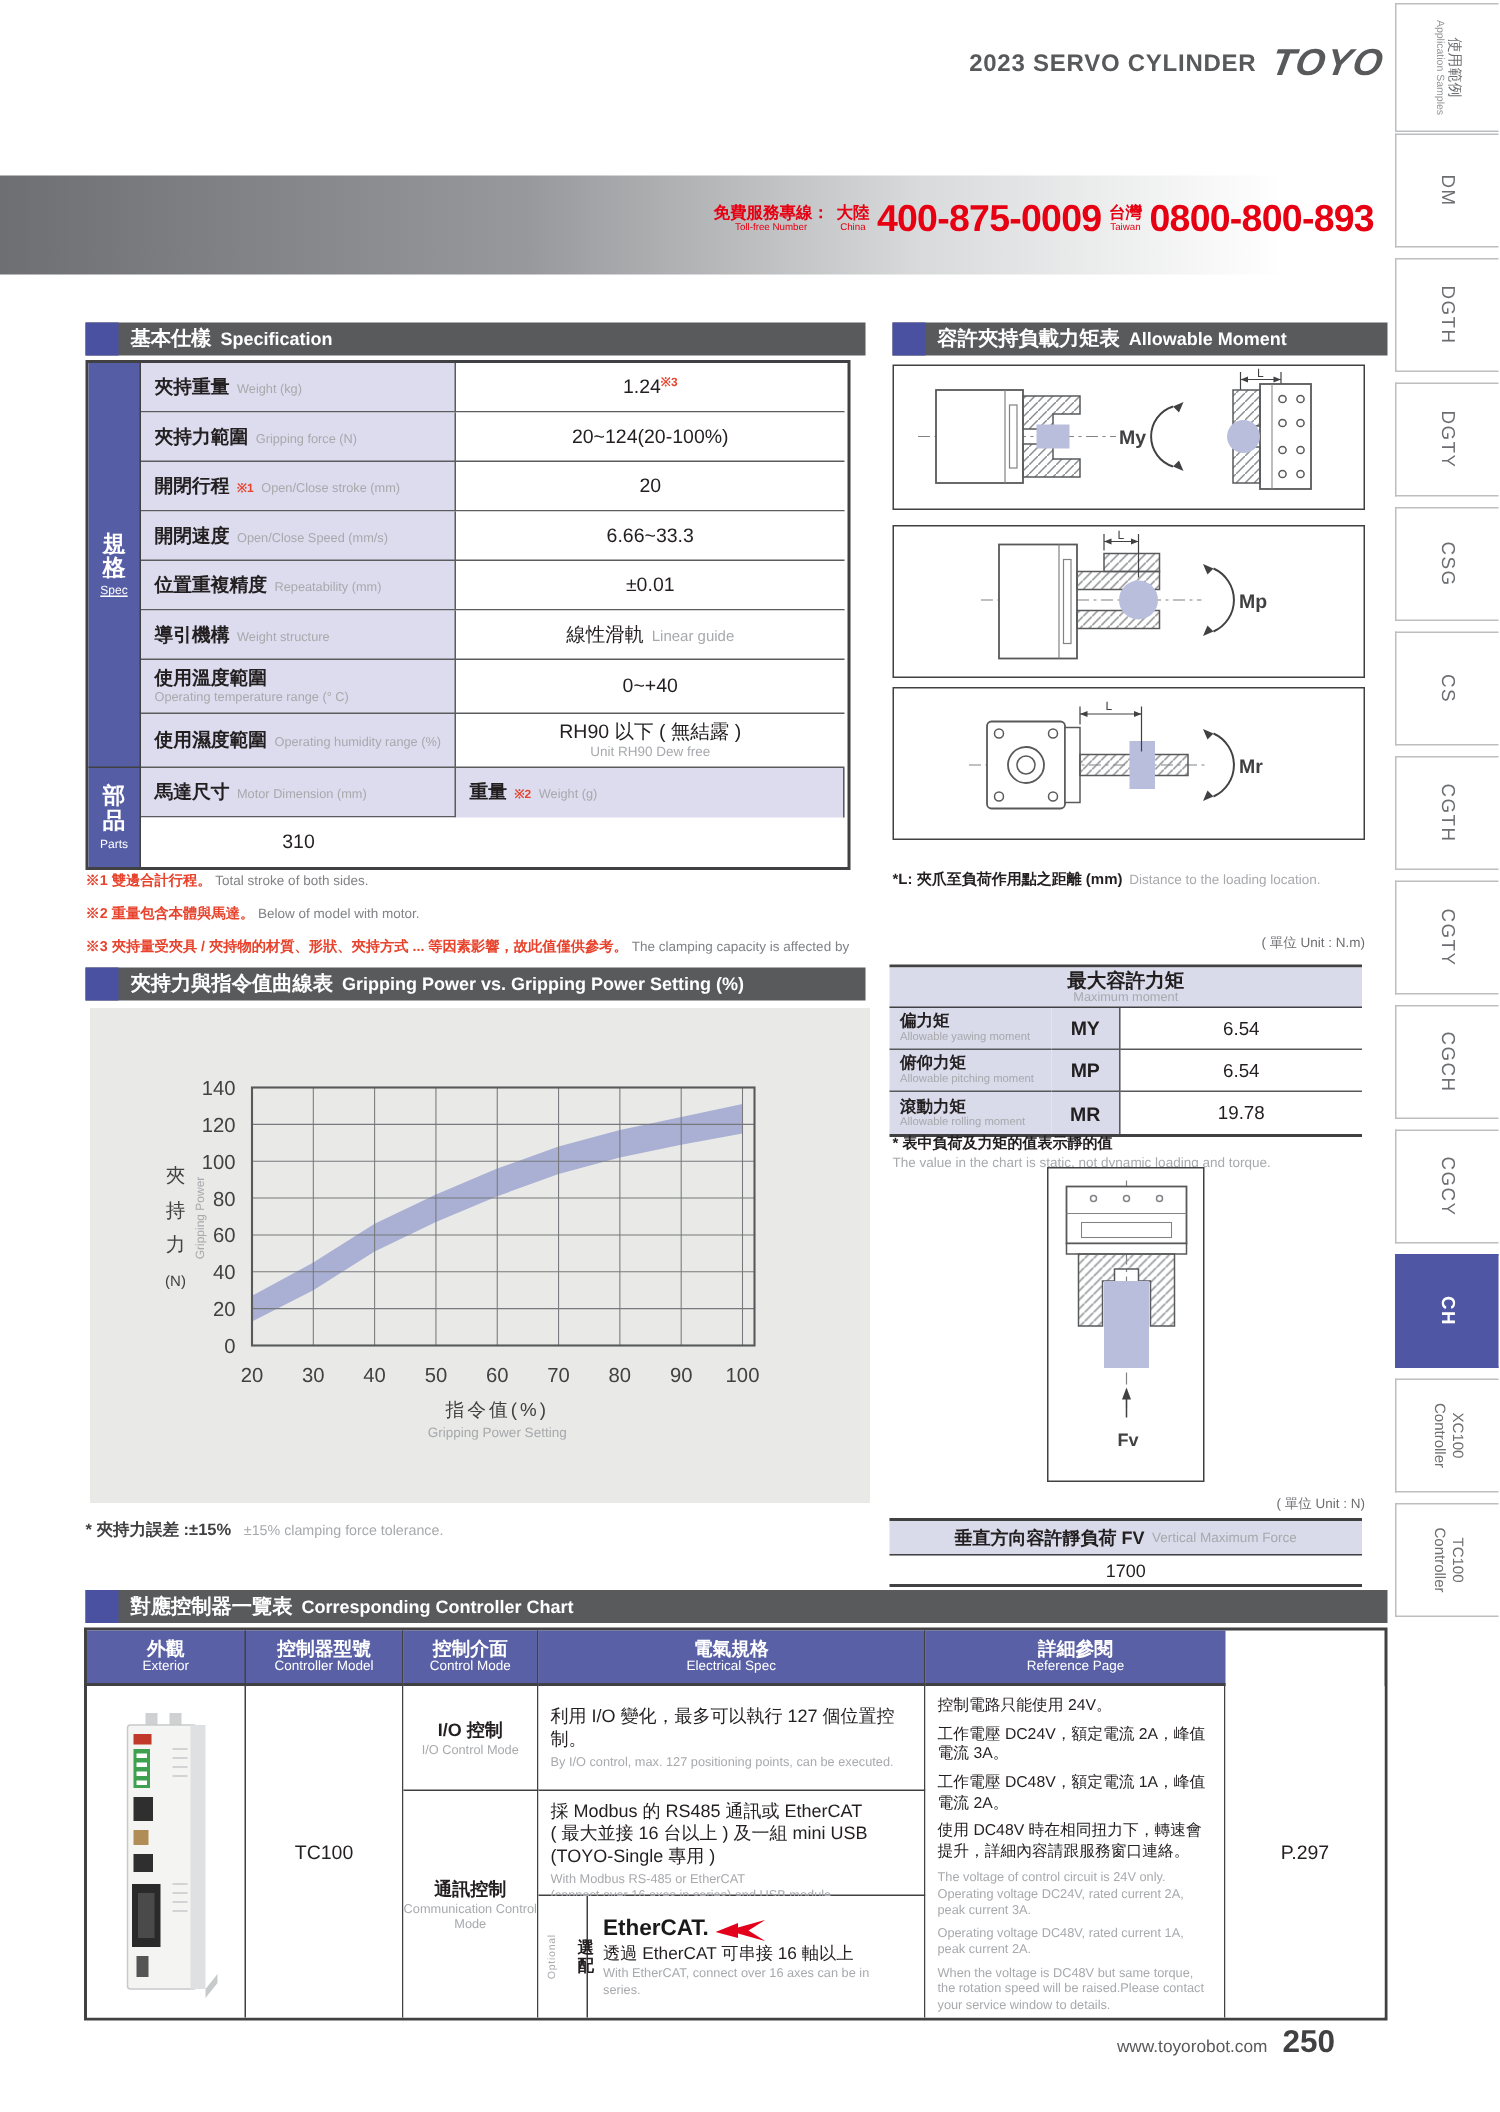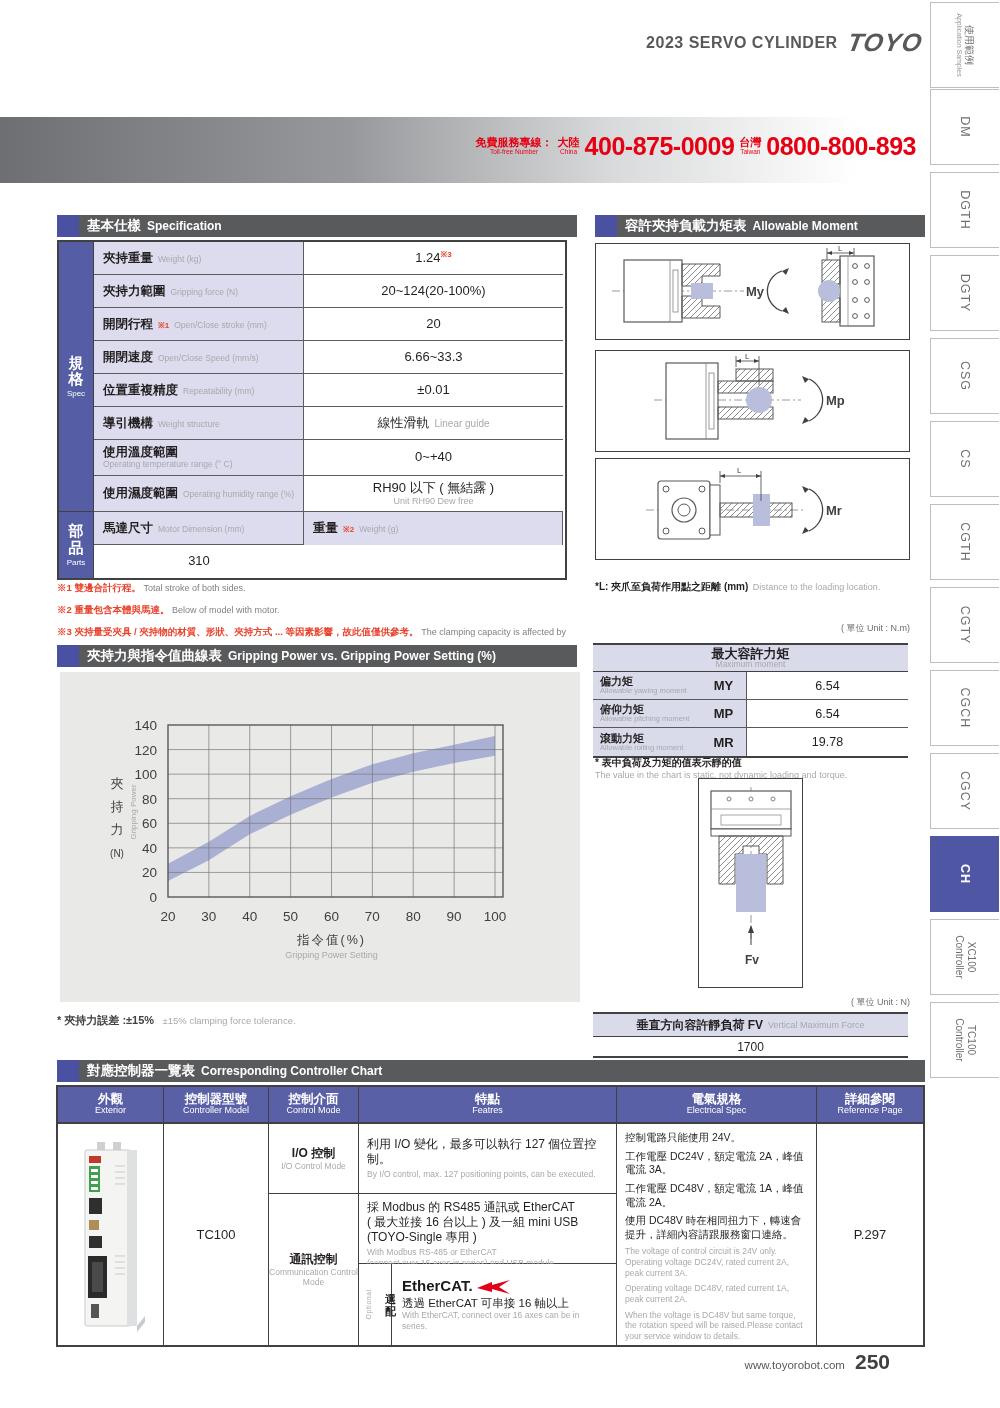--- a/index.html
+++ b/index.html
@@ -152,21 +152,21 @@
     </div>
   </div>
 
   <div class="secbar" style="left:57px;top:215px;width:520px;">
     <span class="sq"></span>
     <span class="zh">基本仕樣</span>
     <span class="en">Specification</span>
   </div>
 
   <div id="spec-table">
-    <div class="band" style="grid-column:1;grid-row:1/9;">
+    <div class="band" style="grid-column:1;grid-row:1/9;text-decoration:underline;">
       <span class="band-zh">規格</span>
       <span class="band-en">Spec</span>
     </div>
     <div class="band" style="grid-column:1;grid-row:9/11;border-bottom:none;">
       <span class="band-zh">部品</span>
       <span class="band-en">Parts</span>
     </div>
 
   <div class="scell slab">
         <span class="zh">夾持重量</span>
@@ -487,24 +487,20 @@
       </div>
     <div class="chead">
         <span class="zh">控制器型號</span>
         <span class="en">Controller Model</span>
       </div>
     <div class="chead">
         <span class="zh">控制介面</span>
         <span class="en">Control Mode</span>
       </div>
     <div class="chead">
-        <span class="zh">特點</span>
-        <span class="en">Featres</span>
-      </div>
-    <div class="chead">
         <span class="zh">電氣規格</span>
         <span class="en">Electrical Spec</span>
       </div>
     <div class="chead nbr">
         <span class="zh">詳細參閱</span>
         <span class="en">Reference Page</span>
       </div>
 
     <div class="ccell cc nbb" style="grid-column:1;grid-row:2/5;">
       <svg width="88" height="198" viewBox="0 0 88 198">

